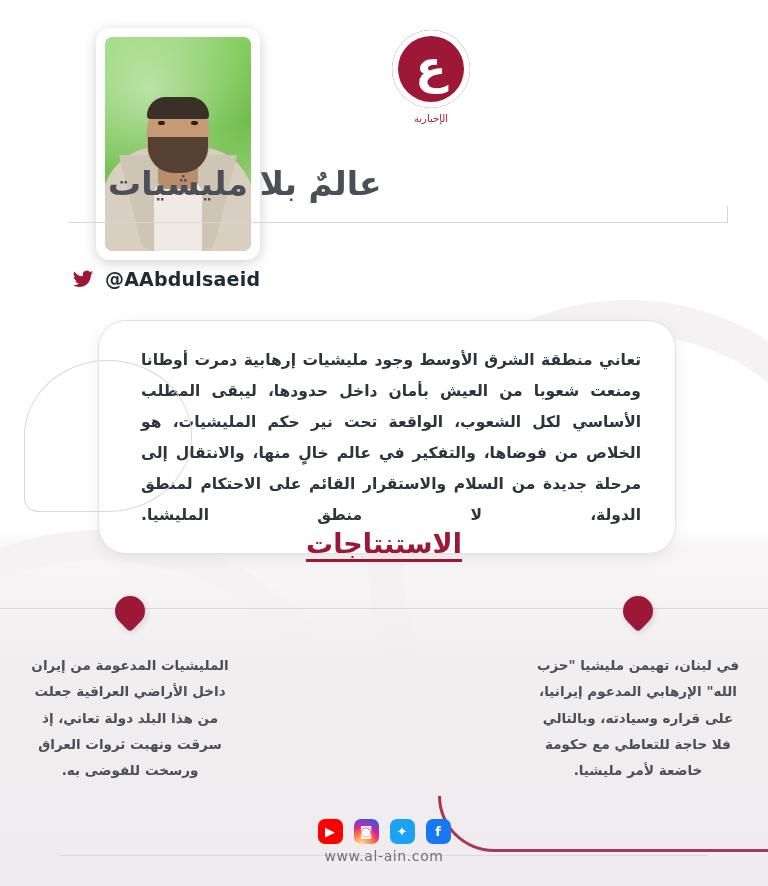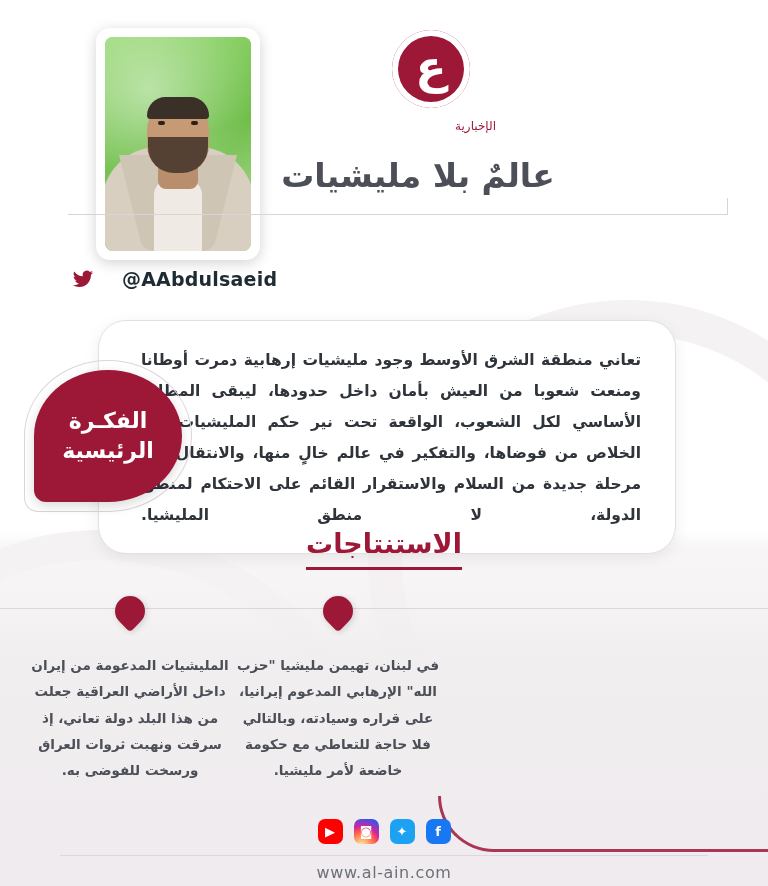--- a/index.html
+++ b/index.html
@@ -104,21 +104,21 @@
   .portrait .eye {
     position:absolute; bottom: 126px; width: 7px; height: 4px; background:#2c2018; border-radius: 3px;
   }
   .portrait .eye.l { left: 50%; margin-left: -20px; }
   .portrait .eye.r { left: 50%; margin-left: 13px; }
 
   .handle-row {
     position: absolute;
     left: 70px; top: 268px;
     width: 220px;
-    display: flex; align-items: center; gap: 26px;
+    display: flex; align-items: center; gap: 9px;
     direction: ltr;
     justify-content: flex-start;
   }
   .tw-bird { width: 26px; height: 22px; display:block; }
   .handle-text {
     font-size: 19px; font-weight: bold; color: #1f2b33; letter-spacing: .2px;
   }
 
   
   .logo-wrap {
@@ -133,25 +133,25 @@
     box-shadow: inset 0 0 0 6px #ffffff;
   }
   .logo-glyph {
     color:#ffffff; font-size: 46px; font-weight: bold; line-height: 1;
     margin-top: -4px;
   }
   .logo-name {
     margin-top: 8px; color:#9d1737; font-size: 25px; font-weight: bold; letter-spacing: 1px;
   }
   .logo-sub {
-    margin-top: 11px; color:#9d1737; font-size: 12px; letter-spacing: 2px; text-align: right;
+    margin-top: 5px; color:#9d1737; font-size: 10px; letter-spacing: 2px;
   }
 
   .title-block {
-    position: absolute; right: 40px; top: 156px; width: 620px; text-align: center;
+    position: absolute; right: 40px; top: 164px; width: 620px; text-align: left;
   }
   .main-title {
     font-size: 33px; font-weight: bold; color:#4c4f57; letter-spacing: .5px;
   }
   .title-rule {
     position: absolute; right: 0; top: 58px; width: 660px; height: 1px;
     background: #d9d4d7;
   }
   .title-rule:after{
     content:""; position:absolute; right:0; top:-16px; width: 1px; height:16px; background:#d9d4d7;
@@ -198,35 +198,34 @@
     border-radius: 50% 50% 50% 14px;
   }
 
   
   .section-title-wrap {
     position: absolute; left: 0; right: 0; top: 528px; text-align: center;
   }
   .section-title {
     display:inline-block;
     color: #9d1737; font-size: 27px; font-weight: bold;
-    padding-bottom: 8px;
     border-bottom: 3px solid #9d1737;
   }
 
   .timeline {
     position: absolute; left: 0; right: 0; top: 600px; height: 4px;
     background: transparent;
   }
   .timeline-line {
     position:absolute; left: 0; right: 0; top: 8px; height: 1px; background:#dcd6d9;
   }
 
   .cols {
     position: absolute; left: 0; right: 0; top: 596px;
-    display: flex; flex-direction: row-reverse; 
+    display: flex; flex-direction: row-reverse; justify-content: space-between;
     padding: 0 26px;
   }
   .col {
     width: 208px; text-align: center;
     display:flex; flex-direction: column; align-items:center;
   }
   .pin {
     width: 30px; height: 30px; background:#9d1737;
     border-radius: 50% 50% 50% 4px;
     transform: rotate(-45deg);
@@ -259,22 +258,22 @@
     color:#fff; font-size: 13px; font-weight: bold;
   }
   .soc.yt { background:#ff0000; border-radius: 7px; }
   .soc.ig { background: radial-gradient(circle at 30% 107%, #fdf497 0%, #fd5949 45%, #d6249f 60%, #285AEB 90%); }
   .soc.tw { background:#1da1f2; }
   .soc.fb { background:#1877f2; }
   .footer-divider {
     position:absolute; left: 60px; right: 60px; bottom: 30px; height:1px; background:#ddd7da;
   }
   .footer-url {
-    position:absolute; left:0; right:0; bottom: 4px; text-align:center;
-    color:#6d7178; font-size: 16px; letter-spacing: .6px; direction: ltr;
+    position:absolute; left:0; right:0; bottom: 22px; text-align:center;
+    color:#6d7178; font-size: 14px; letter-spacing: .6px; direction: ltr;
   }
 </style>
 </head>
 <body>
 
 <div class="page">
 
   <div class="bg-arc-1"></div>
   <div class="bg-arc-2"></div>
   <div class="bg-soft-band"></div>
@@ -316,24 +315,20 @@
       <div class="title-rule"></div>
     </div>
 
   </div>
 
   <div class="idea-wrap">
     <div class="idea-box">
       <p class="idea-text">تعاني منطقة الشرق الأوسط وجود مليشيات إرهابية دمرت أوطانا ومنعت شعوبا من العيش بأمان داخل حدودها، ليبقى المطلب الأساسي لكل الشعوب، الواقعة تحت نير حكم المليشيات، هو الخلاص من فوضاها، والتفكير في عالم خالٍ منها، والانتقال إلى مرحلة جديدة من السلام والاستقرار القائم على الاحتكام لمنطق الدولة، لا منطق المليشيا.</p>
     </div>
     <div class="idea-badge-ring"></div>
-    <div class="idea-badge">
-      <span>الفكـرة</span>
-      <span>الرئيسية</span>
-    </div>
   </div>
 
   <div class="section-title-wrap">
     <span class="section-title">الاستنتاجات</span>
   </div>
 
   <div class="timeline">
     <div class="timeline-line"></div>
   </div>
 

